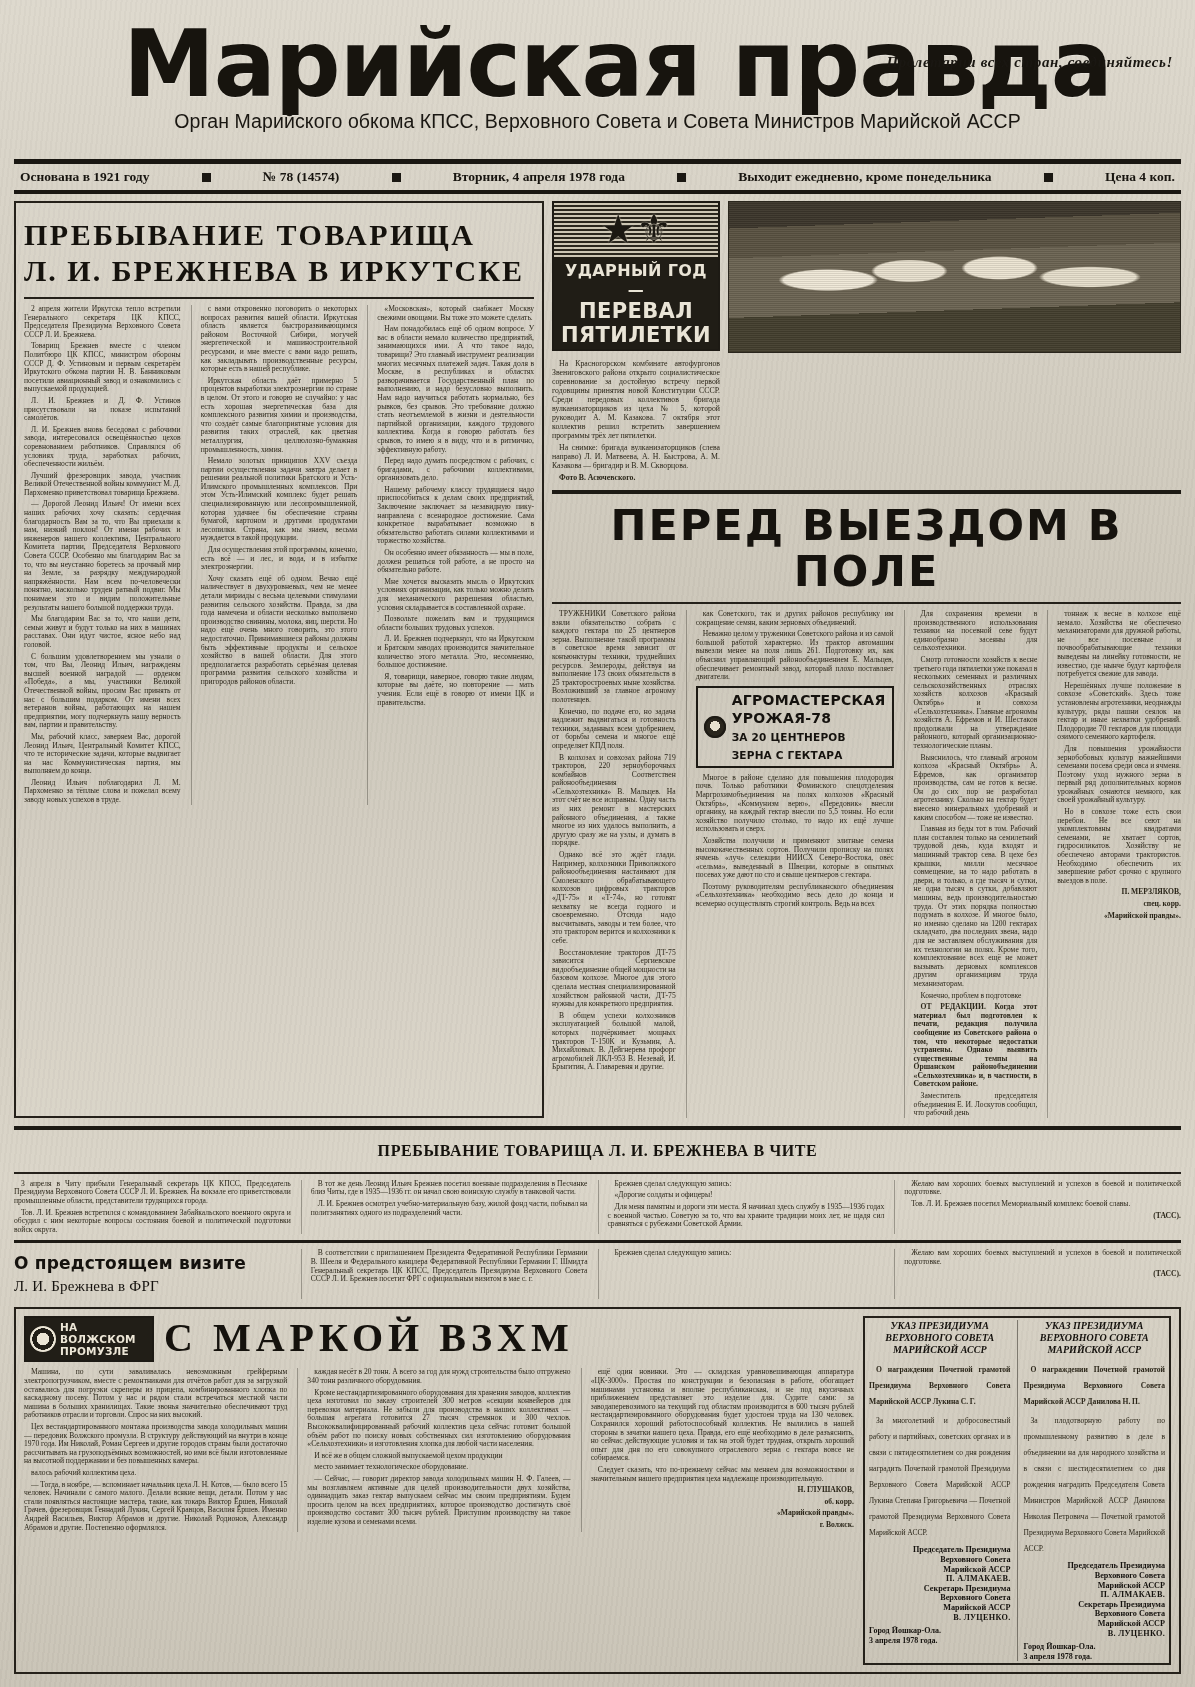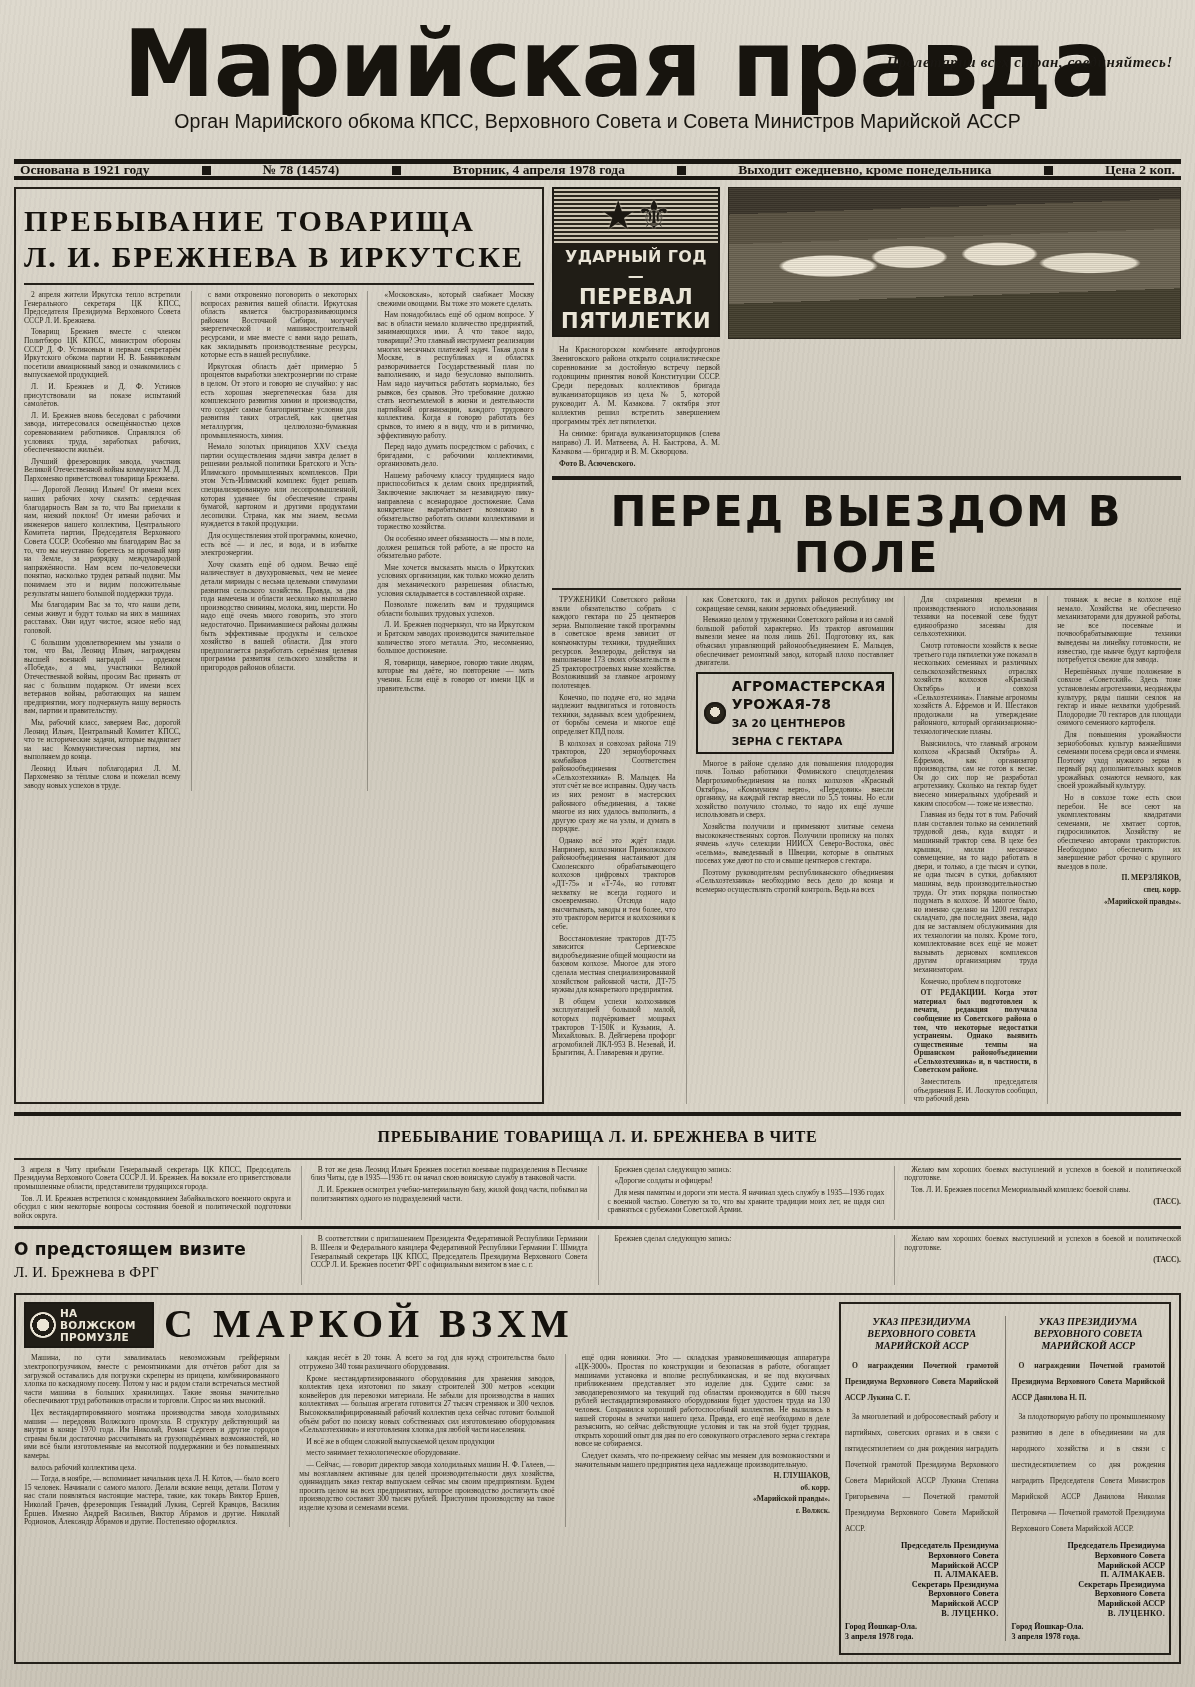--- a/index.html
+++ b/index.html
@@ -70,21 +70,21 @@
   }
   .mast-sub{
     text-align:center;
     font-family:"Liberation Sans", sans-serif;
     font-size:19.5px;letter-spacing:.1px;color:#1a1712;
     margin-top:-4px;
   }
   .mast-rule{height:5px;background:#1a1712;margin:9px 14px 0 14px;}
   
   .infobar{
-    margin:0 14px;height:16px;
+    margin:0 14px;height:30px;
     border-bottom:4px solid #1a1712;
     display:flex;align-items:center;justify-content:space-between;
     font-family:"Liberation Serif", serif;font-size:13.5px;font-weight:bold;
     padding:0 6px;box-sizing:border-box;color:#181510;
   }
   .infobar .sq{display:inline-block;width:9px;height:9px;background:#1a1712;}
   
   .sheet{margin:7px 14px 0 14px;}
   .topzone{display:flex;gap:0;}
   .left-block{width:530px;border:2px solid #25211a;box-sizing:border-box;padding:6px 8px 4px 8px;background:rgba(255,255,255,.05);}
@@ -202,21 +202,21 @@
   .volga-badge .gear{
     width:26px;height:26px;border-radius:50%;flex:none;
     background:radial-gradient(circle at 50% 50%, #ece6d6 0 34%, #211e17 35% 58%, #ece6d6 59% 72%, #211e17 73% 100%);
   }
   .volga-badge .vb{font-family:"DejaVu Sans", sans-serif;font-weight:bold;font-size:10.5px;line-height:12px;letter-spacing:.2px;}
   h2.vzhm{
     font-family:"Liberation Serif", serif;font-weight:bold;
     font-size:40px;line-height:44px;letter-spacing:5px;margin:0;color:#15120d;
   }
   
-  .decrees{width:332px;flex:none;border:2px solid #25211a;display:flex;padding:12px 4px;box-sizing:border-box;gap:6px;}
+  .decrees{width:308px;flex:none;border:2px solid #25211a;display:flex;padding:2px 4px;box-sizing:border-box;gap:6px;}
   .decree{flex:1;}
   .decree + .decree{border-left:1px solid rgba(40,36,28,.5);padding-left:6px;}
   .decree .dh{
     text-align:center;font-family:"Liberation Serif", serif;
     font-weight:bold;font-style:italic;font-size:10px;line-height:12px;margin-bottom:6px;
   }
   .decree p.bt{font-size:7.6px;line-height:16px;}
   .decree .sig{text-align:right;font-size:8.2px;line-height:9.6px;font-weight:bold;margin-top:4px;}
   .decree .sig .nm{font-family:"Liberation Serif",serif;letter-spacing:.3px;}
   .decree .place{font-size:8px;line-height:9.6px;font-weight:bold;margin-top:4px;}
@@ -238,21 +238,21 @@
 
   <div class="infobar">
     <span>Основана в 1921 году</span>
     <span class="sq"></span>
     <span>№ 78 (14574)</span>
     <span class="sq"></span>
     <span>Вторник, 4 апреля 1978 года</span>
     <span class="sq"></span>
     <span>Выходит ежедневно, кроме понедельника</span>
     <span class="sq"></span>
-    <span>Цена 2 коп.</span>
+    <span>Цена 4 коп.</span>
   </div>
 
   <div class="sheet">
 
     <div class="topzone">
 
       <div class="left-block">
         <h1 class="lead">
           <span>ПРЕБЫВАНИЕ ТОВАРИЩА</span>
           <span class="l2">Л. И. БРЕЖНЕВА В ИРКУТСКЕ</span>

